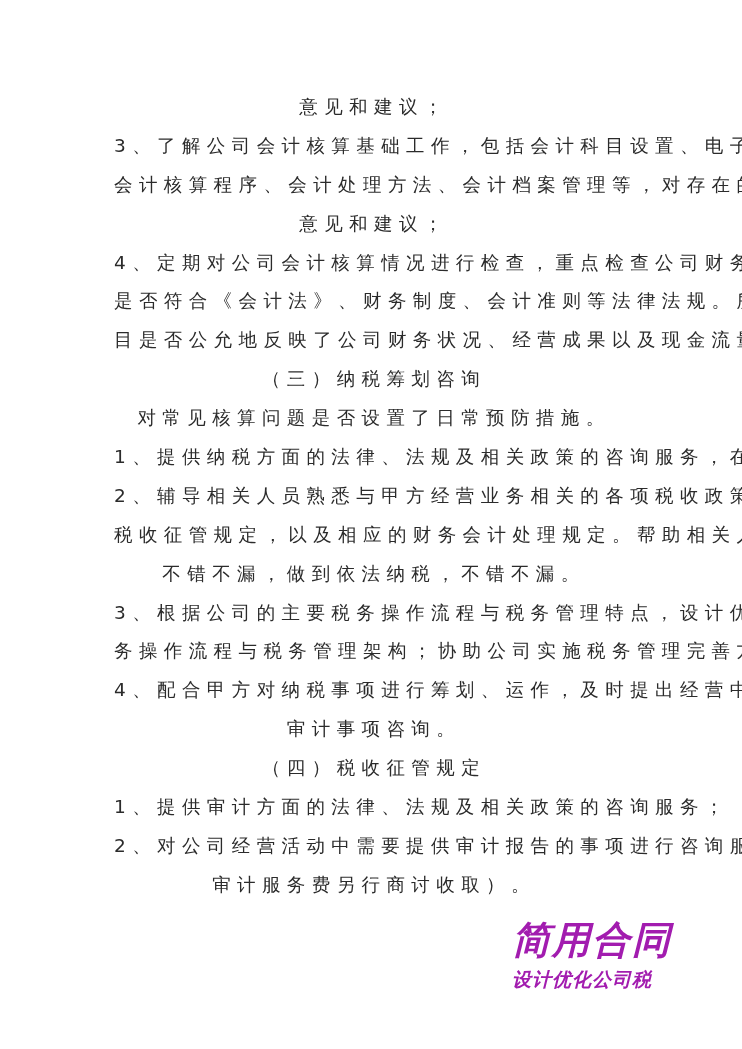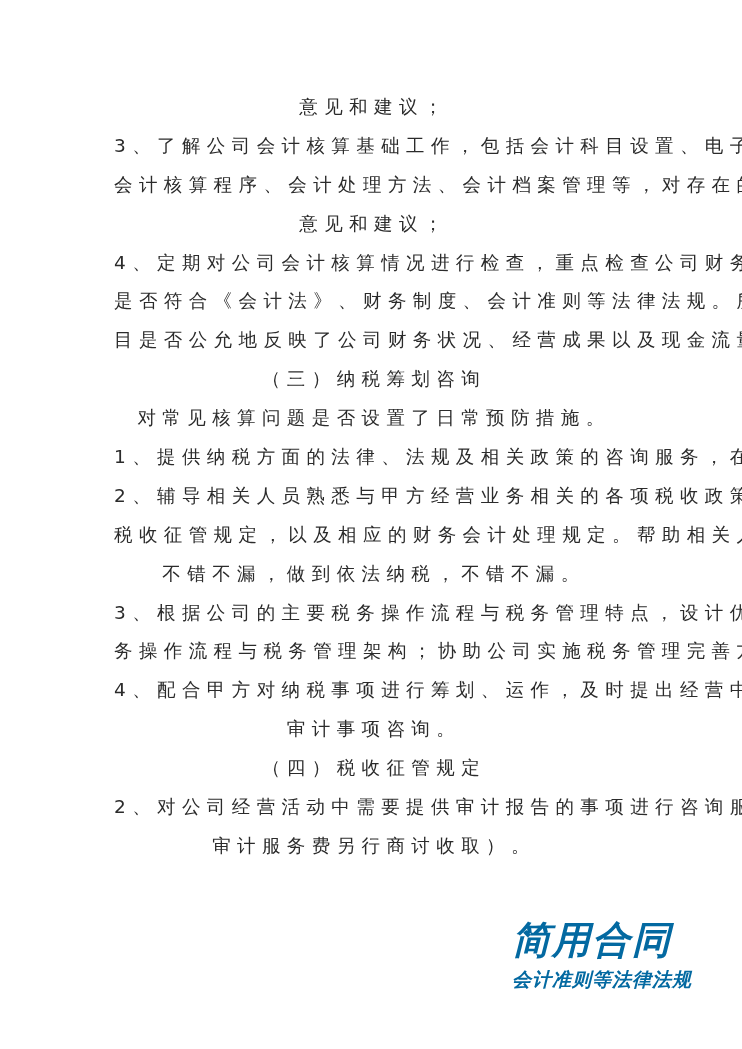--- a/index.html
+++ b/index.html
@@ -36,21 +36,21 @@
       letter-spacing: 6.4px;
       white-space: nowrap;
       color: #2b2b2b;
     }
     .watermark {
       position: absolute;
       left: 512px;
       top: 918px;
       width: 180px;
       text-align: left;
-      color: #0369a1;
+      color: #a21caf;
       font-weight: bold;
       font-style: italic;
       user-select: none;
     }
     .wm-title {
       font-size: 38px;
       line-height: 44px;
       letter-spacing: 2px;
     }
     .wm-sub {
@@ -76,21 +76,22 @@
     <div class="line">对常见核算问题是否设置了日常预防措施。</div>
     <div class="line">1、提供纳税方面的法律、法规及相关政策的咨询服务，在保证公司</div>
     <div class="line">2、辅导相关人员熟悉与甲方经营业务相关的各项税收政策、法令和</div>
     <div class="line">税收征管规定，以及相应的财务会计处理规定。帮助相关人员提高其</div>
     <div class="line">不错不漏，做到依法纳税，不错不漏。</div>
     <div class="line">3、根据公司的主要税务操作流程与税务管理特点，设计优化公司税</div>
     <div class="line">务操作流程与税务管理架构；协助公司实施税务管理完善方案。</div>
     <div class="line">4、配合甲方对纳税事项进行筹划、运作，及时提出经营中涉及税收</div>
     <div class="line">审计事项咨询。</div>
     <div class="line">（四）税收征管规定</div>
+    <div class="line">1、提供审计方面的法律、法规及相关政策的咨询服务；</div>
     <div class="line">2、对公司经营活动中需要提供审计报告的事项进行咨询服务（专项</div>
     <div class="line">审计服务费另行商讨收取）。</div>
   </div>
 
   <div class="watermark">
     <div class="wm-title">简用合同</div>
-    <div class="wm-sub">会计准则等法律法规</div>
+    <div class="wm-sub">设计优化公司税</div>
   </div>
 </div>
 
 </body></html>

